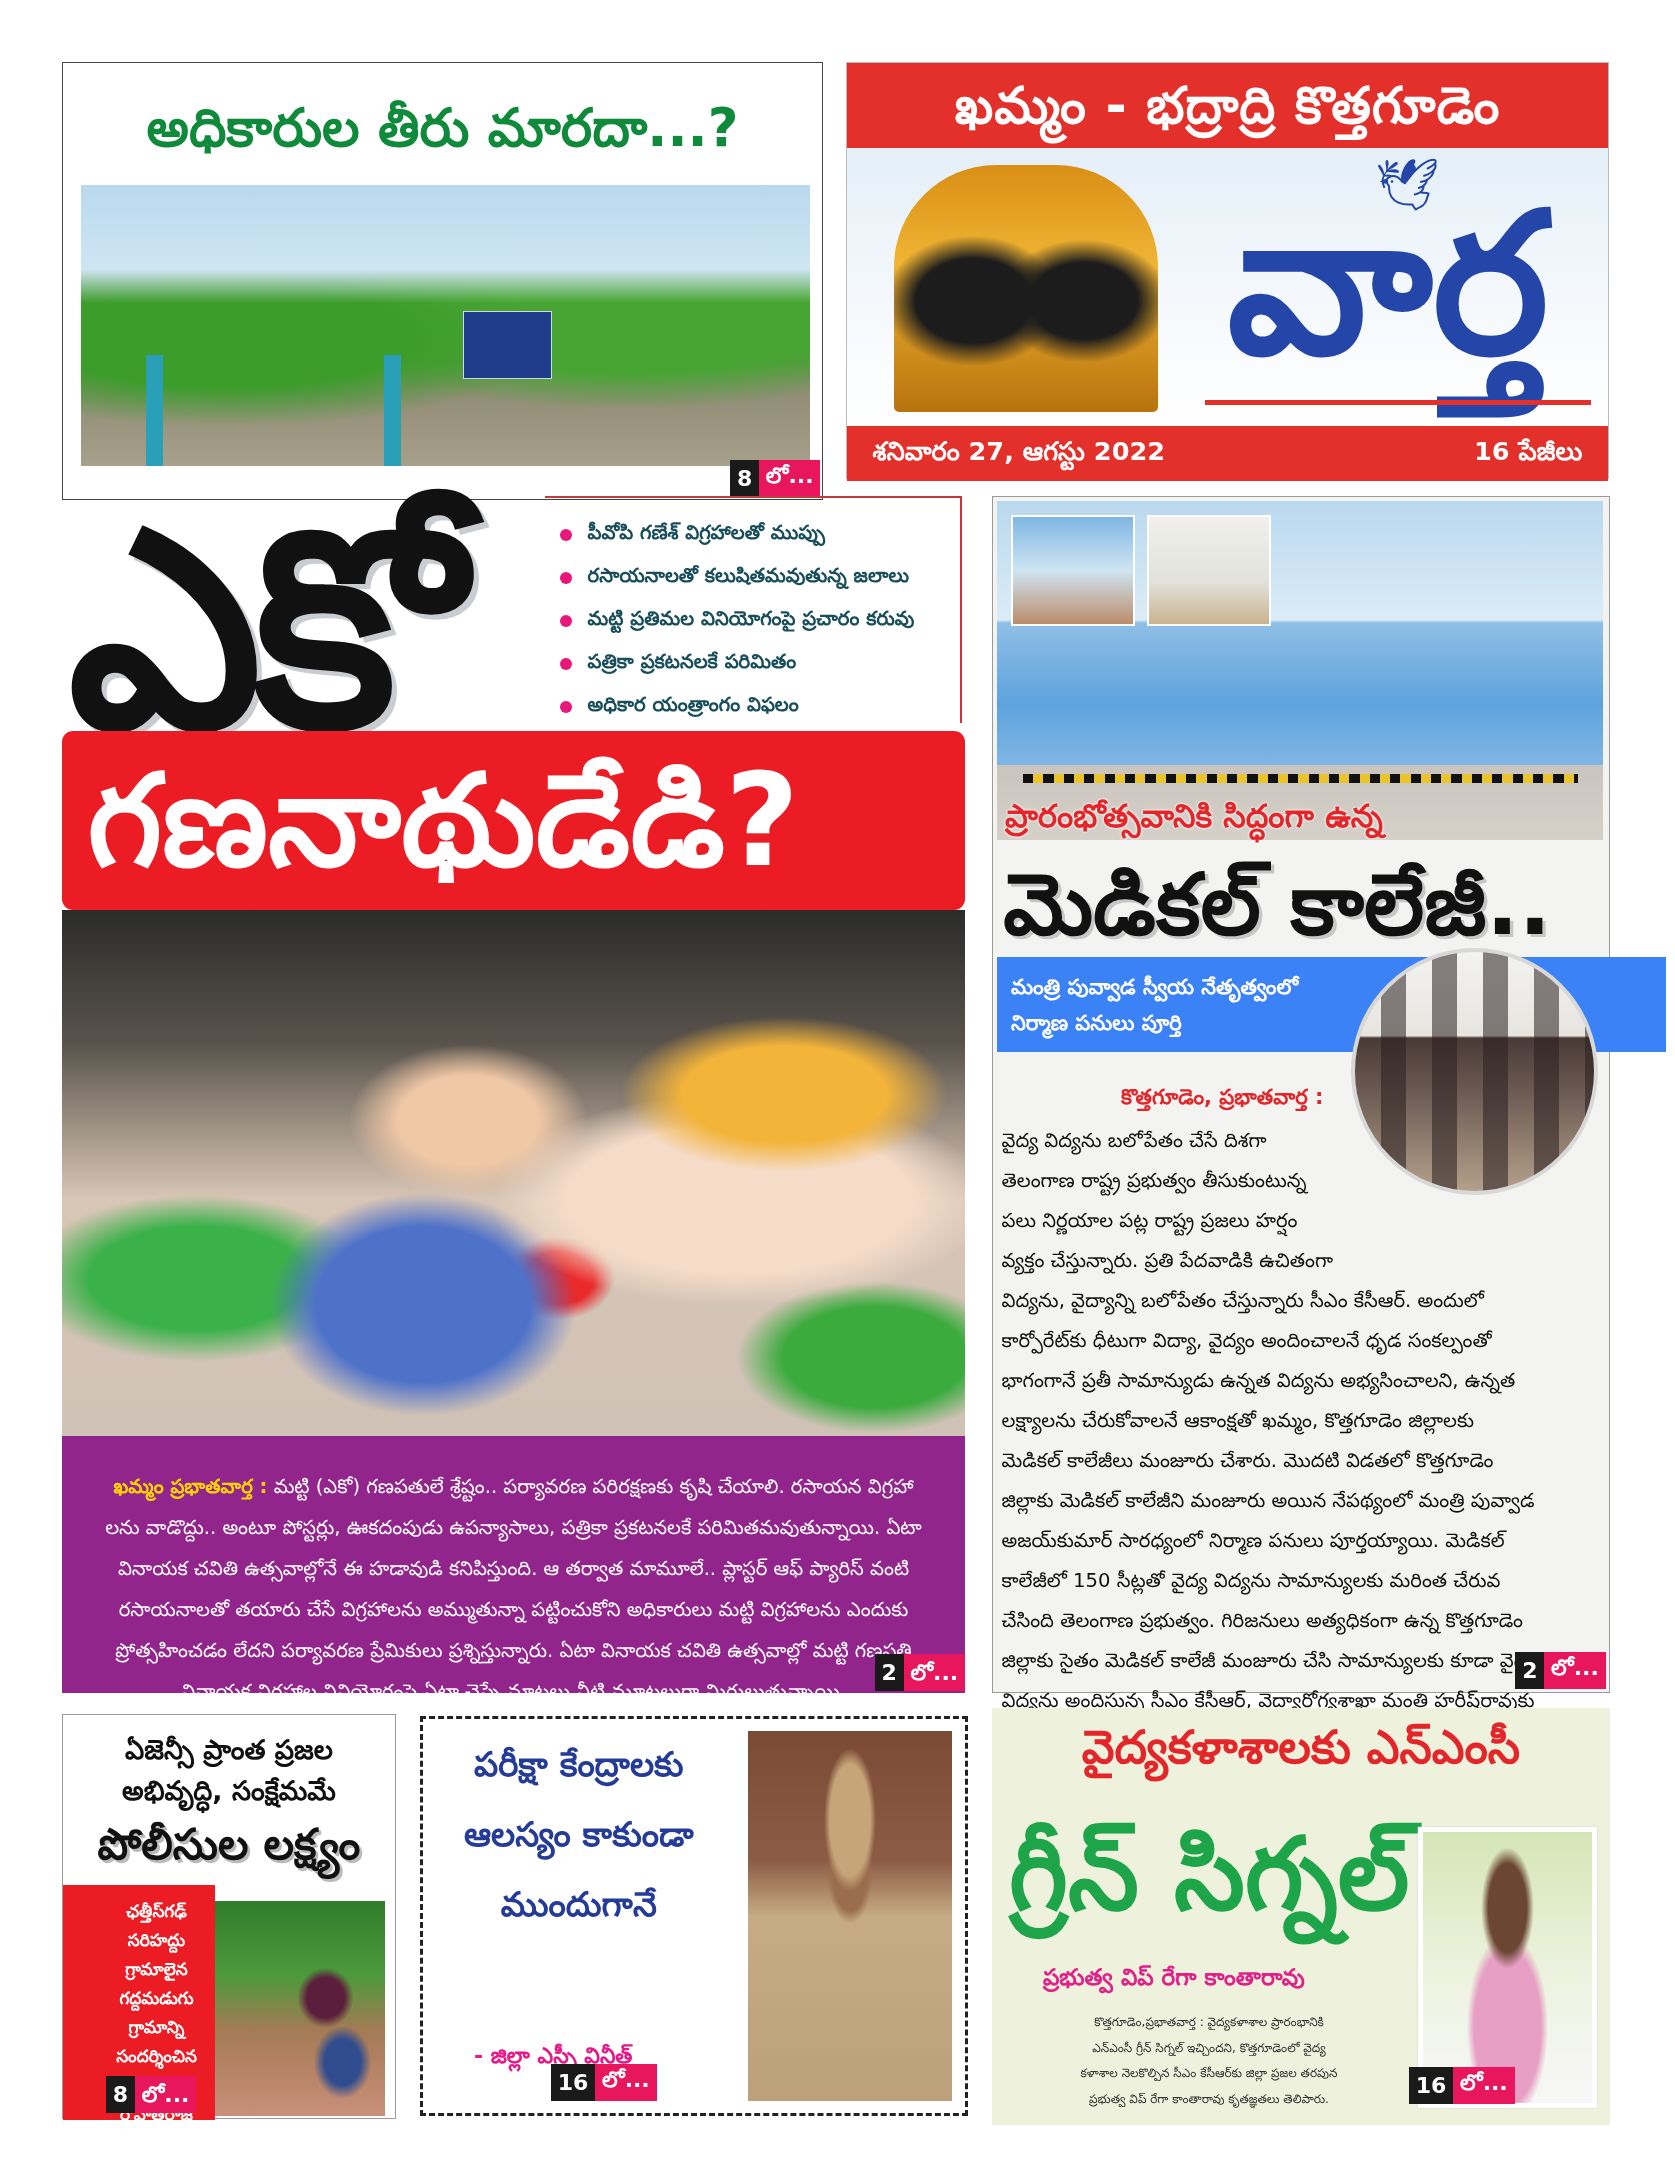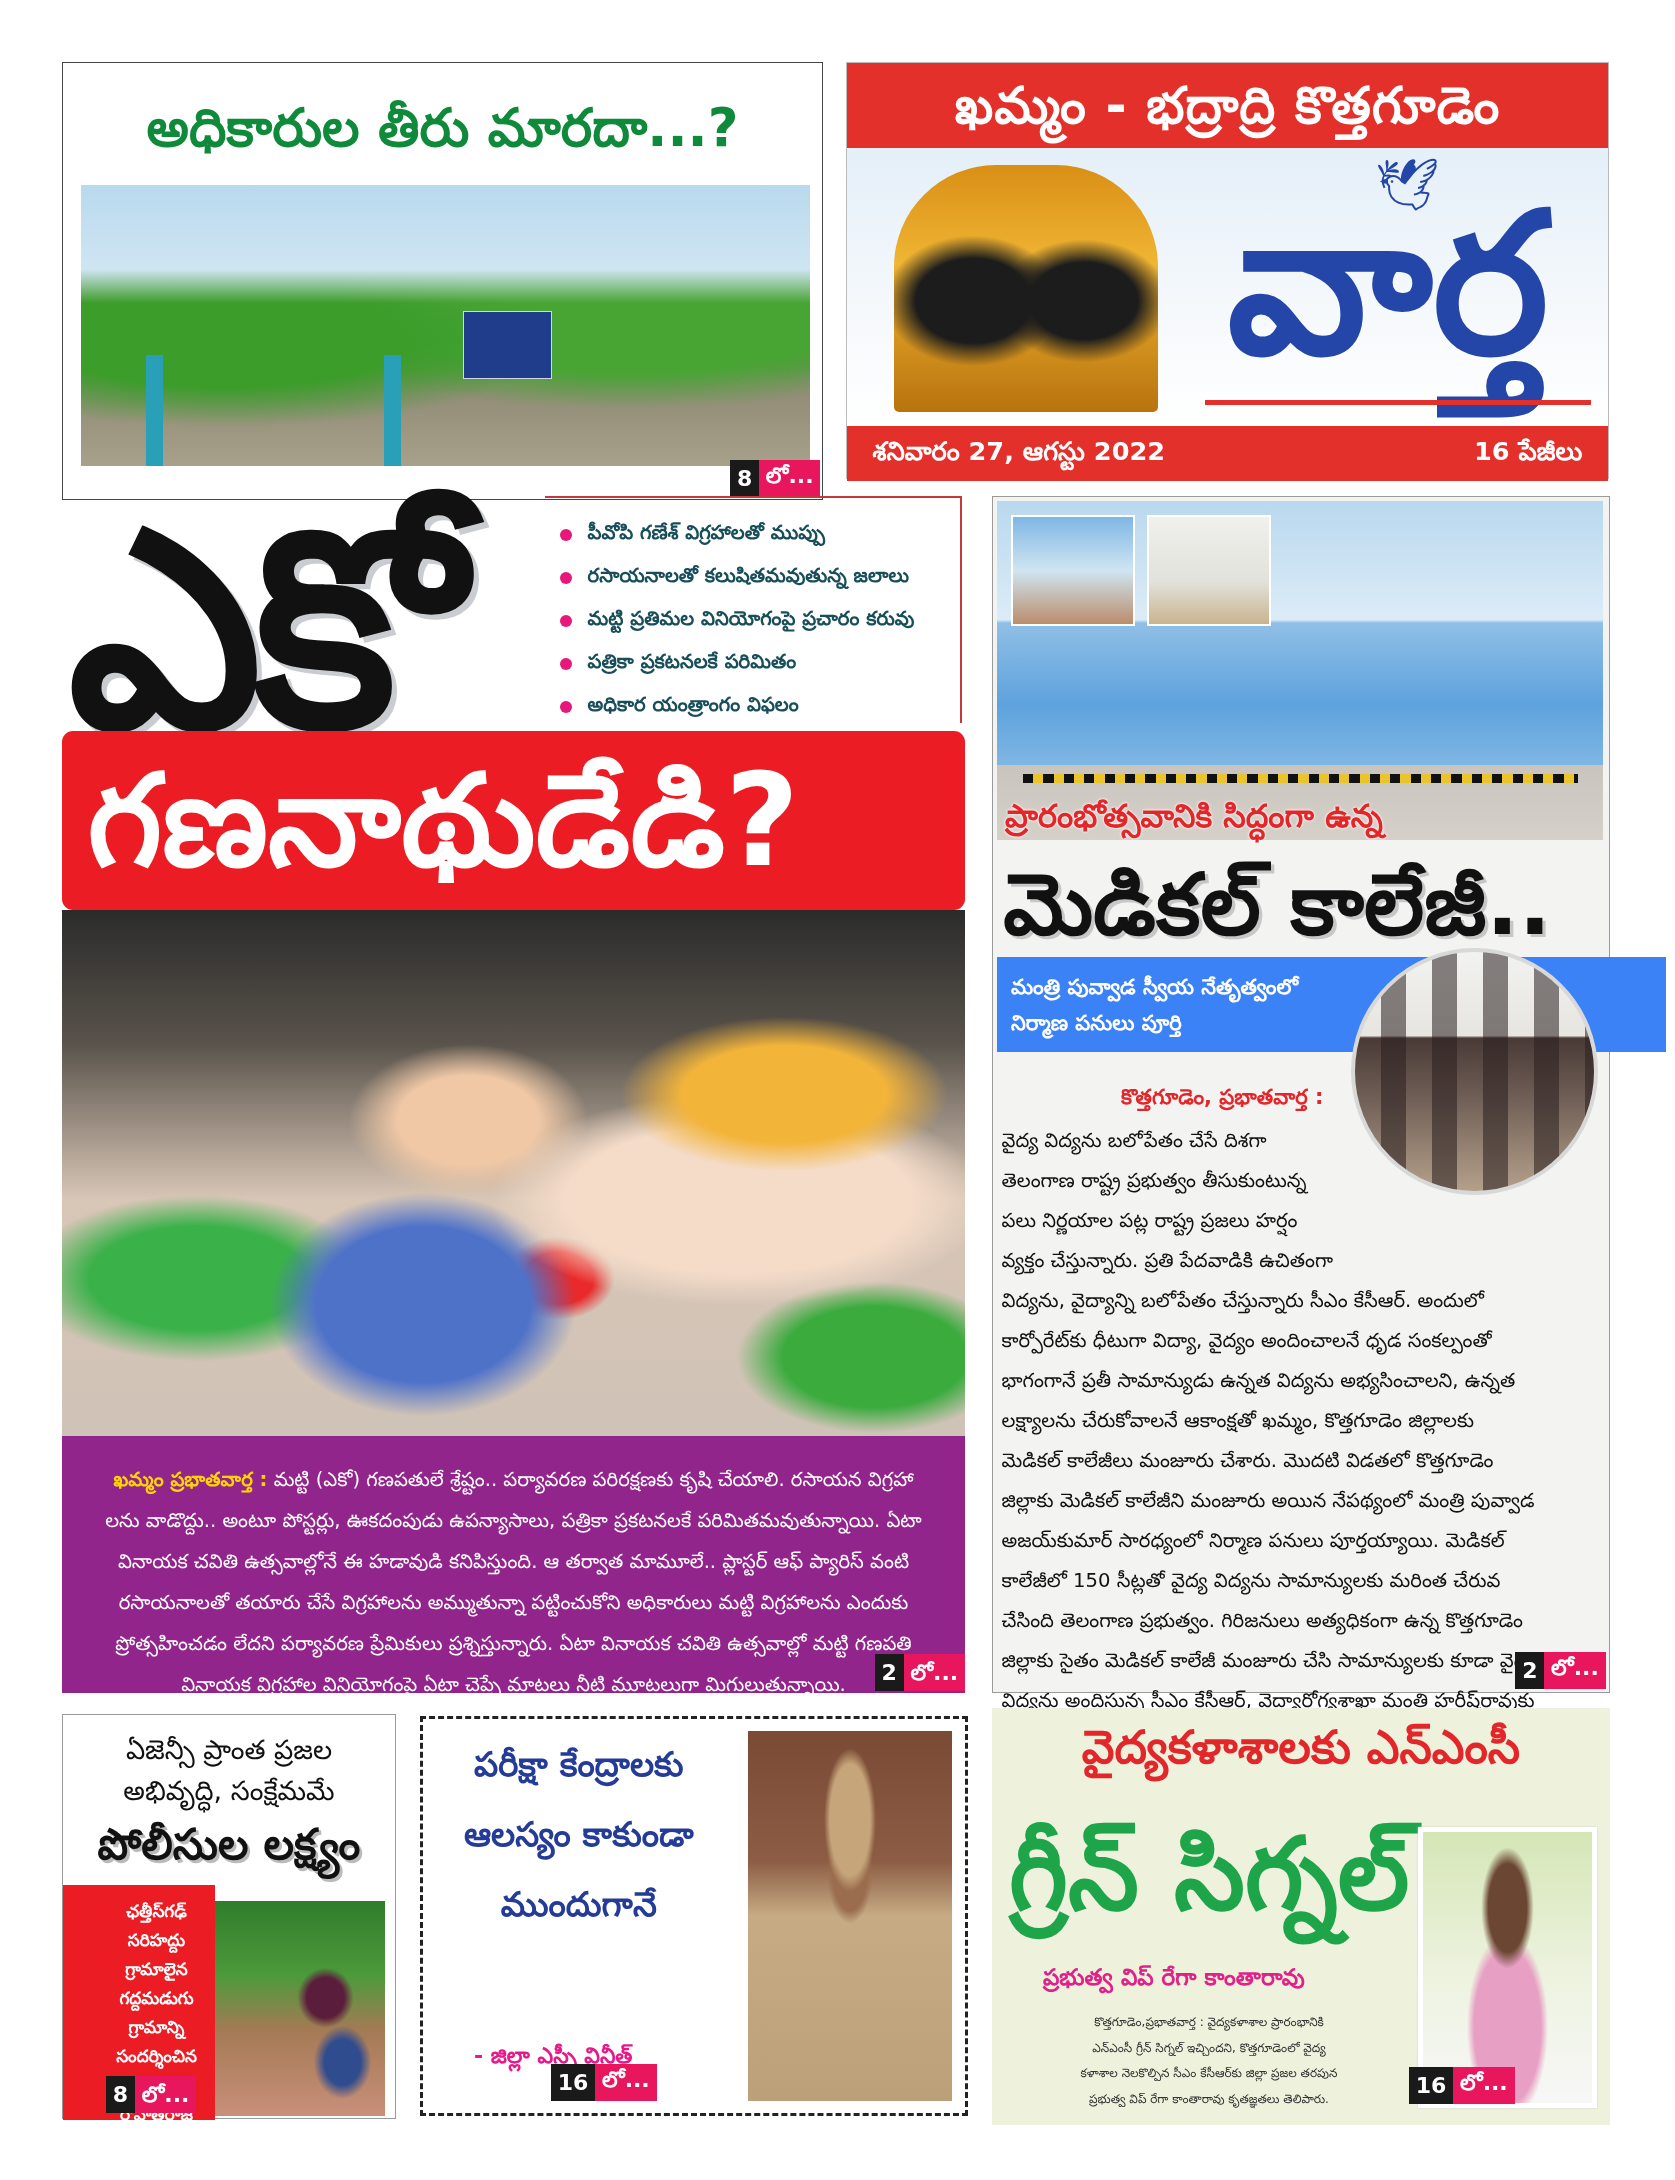--- a/index.html
+++ b/index.html
@@ -50,21 +50,21 @@
     background:
       radial-gradient(ellipse at 80% 35%, #f3b43a 0 10%, transparent 16%),
       radial-gradient(ellipse at 75% 55%, #f5dcc9 0 18%, transparent 26%),
       radial-gradient(ellipse at 45% 40%, #f0c8a6 0 10%, transparent 17%),
       radial-gradient(ellipse at 40% 75%, #4f72c9 0 14%, transparent 20%),
       radial-gradient(ellipse at 15% 70%, #3bb14a 0 10%, transparent 16%),
       radial-gradient(ellipse at 90% 85%, #3bab3e 0 8%, transparent 12%),
       radial-gradient(ellipse at 55% 70%, #e9292a 0 5%, transparent 8%),
       linear-gradient(180deg, #2b2b2b 0%, #58524a 25%, #d8c6b6 55%, #cfc2b6 100%);
     overflow: hidden; }
-  #eco-body { left: 62px; top: 1436px; width: 903px; height: 257px; background: #92258c; color: #fff; padding: 23px 17px 0 17px; font-size: 19.6px; line-height: 41px; text-align: center; }
+  #eco-body { left: 62px; top: 1436px; width: 903px; height: 257px; background: #92258c; color: #fff; padding: 30px 17px 0 17px; font-size: 19.6px; line-height: 41px; text-align: center; }
   #eco-body .dateline { color: #ffd400; font-weight: bold; }
 
   
   #med { left: 992px; top: 496px; width: 618px; height: 1197px; border: 1.7px solid #9a9a9a; background: #f3f3f2; }
   #med-photo { position: absolute; left: 4.3px; top: 4.3px; width: 606px; height: 339px;
     background:
       linear-gradient(180deg, transparent 0%, transparent 78%, #c9c4bd 78%, #d5d0c8 100%),
       linear-gradient(180deg, #b9d8ee 0%, #dcecf7 35%, #8fbfe6 36%, #5ea2dd 60%, #7fb6e4 78%);
     overflow: hidden; }
   #med-photo .inset { position: absolute; top: 13.6px; height: 111px; border: 2.6px solid #fff; }
@@ -77,21 +77,21 @@
   #med-circle { position: absolute; left: 358px; top: 451px; width: 247px; height: 247px; border-radius: 50%; border: 4.3px solid #d8d8d8;
     background:
       repeating-linear-gradient(90deg, transparent 0 25.6px, rgba(40,30,30,.55) 25.6px 51px),
       linear-gradient(180deg, #f2f2f0 0%, #e7e5e0 35%, #4a3a36 36%, #6e5d55 60%, #b4a08a 100%); }
   #med-dateline { position: absolute; left: 128px; top: 588px; color: #e3262a; font-size: 21px; font-weight: bold; }
   #med-body { position: absolute; left: 8.5px; top: 624px; width: 596px; font-size: 19.6px; line-height: 40px; color: #111; }
   #med-body .l { display: block; white-space: nowrap; }
 
   
   #agency { left: 62px; top: 1714px; width: 334px; height: 405px; border: 1.7px solid #9a9a9a; background: #fff; }
-  #agency-h1 { position: absolute; left: 0; right: 0; top: 13.6px; text-align: center; font-size: 27px; font-weight: normal; line-height: 41px; }
+  #agency-h1 { position: absolute; left: 0; right: 0; top: 13.6px; text-align: center; font-size: 27px; font-weight: bold; line-height: 41px; }
   #agency-h2 { position: absolute; left: 0; right: 0; top: 104px; text-align: center; font-size: 43px; font-weight: bold; text-shadow: 2.6px 2.6px 0 #bbb; }
   #agency-red { position: absolute; left: 0; top: 170px; width: 152px; height: 235px; background: #ec1c24; color: #fff; font-size: 17px; font-weight: bold; text-align: center; padding-top: 12px; line-height: 29px; padding-left: 35px; }
   #agency-photo { position: absolute; left: 152px; top: 186px; width: 170px; height: 215px;
     background:
       radial-gradient(ellipse at 65% 45%, #5b1d3c 0 12%, transparent 18%),
       radial-gradient(ellipse at 75% 75%, #2f4c8f 0 10%, transparent 16%),
       linear-gradient(180deg, #2f7d2b 0%, #4d9a3b 35%, #a47a55 60%, #c98f7a 100%); }
 
   
   #exam { left: 420px; top: 1716px; width: 548px; height: 400px; border: 3.4px dashed #222; background: #fff; }

